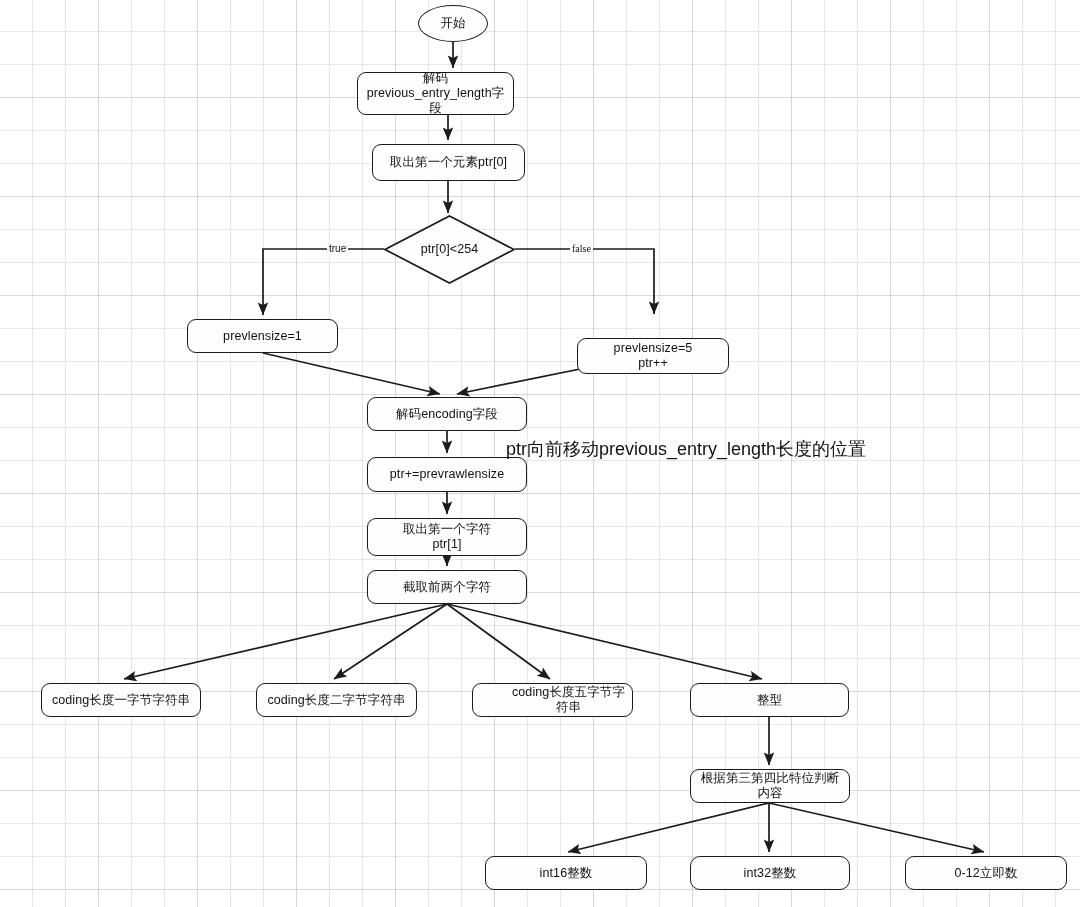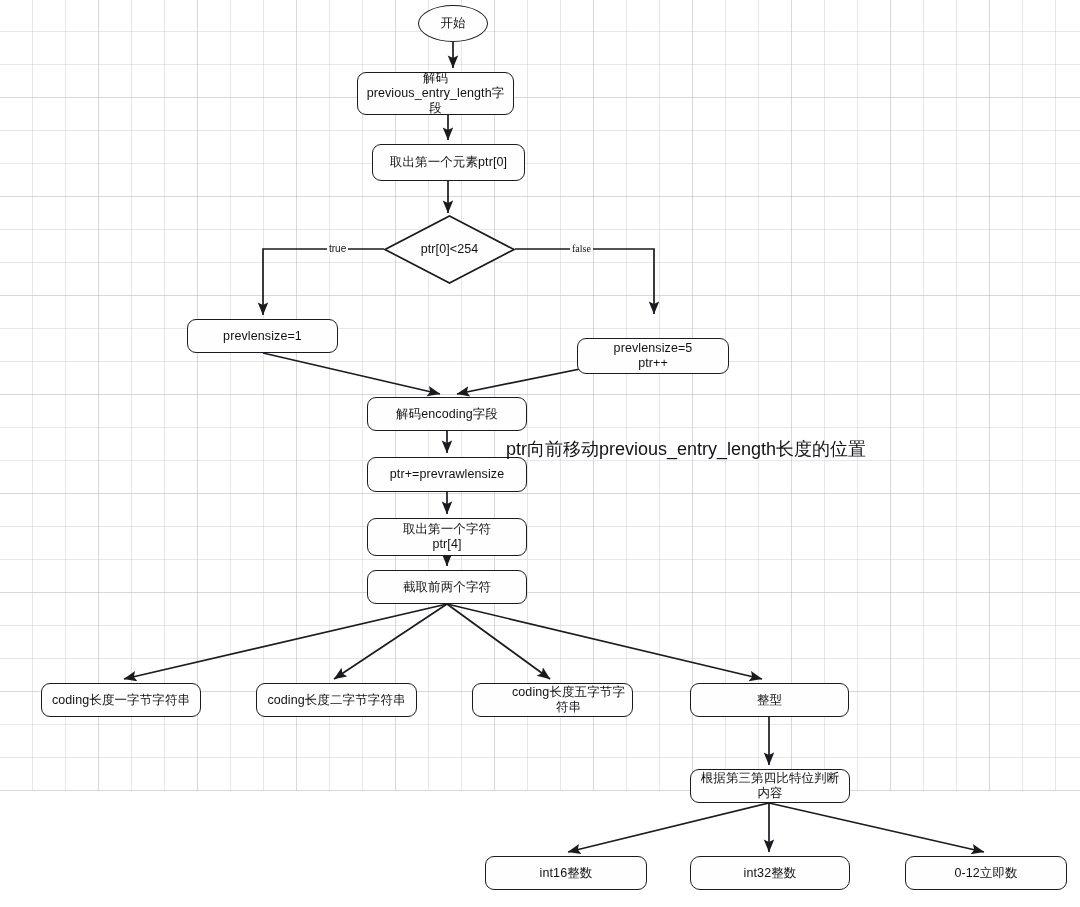--- a/index.html
+++ b/index.html
@@ -10,21 +10,21 @@
   }
   body {
     width: 1080px;
     height: 907px;
     overflow: hidden;
     font-family: "Liberation Sans", "DejaVu Sans", sans-serif;
   }
   #canvas {
     position: relative;
     width: 1080px;
-    height: 791px;
+    height: 907px;
     background-color: #ffffff;
     background-image:
       linear-gradient(to right, rgba(180,180,185,0.30) 1px, transparent 1px),
       linear-gradient(to bottom, rgba(180,180,185,0.30) 1px, transparent 1px),
       linear-gradient(to right, rgba(210,212,215,0.55) 1px, transparent 1px),
       linear-gradient(to bottom, rgba(210,212,215,0.55) 1px, transparent 1px);
     background-size:
       99px 99px,
       99px 99px,
       33px 33px,
@@ -128,21 +128,21 @@
       <div class="node process" style="left: 372px; top: 144px; width: 153px; height: 37px;"><span>取出第一个元素ptr[0]</span></div>
       <div class="node decision" style="left: 384px; top: 215px; width: 131px; height: 69px;"><svg class="dia-shape" viewBox="0 0 131 69" preserveAspectRatio="none">
           <polygon points="65.5,1 130,34.5 65.5,68 1,34.5" fill="#fefefe" stroke="#1b1b1f" stroke-width="1.7"></polygon>
         </svg><span class="dia-label">ptr[0]&lt;254</span></div>
       <div class="node process" style="left: 187px; top: 319px; width: 151px; height: 34px;"><span>prevlensize=1</span></div>
       <div class="node process" style="left: 577px; top: 318px; width: 152px; height: 36px; margin-top: 20px;"><span>prevlensize=5
 ptr++</span></div>
       <div class="node process" style="left: 367px; top: 397px; width: 160px; height: 34px;"><span>解码encoding字段</span></div>
       <div class="node process" style="left: 367px; top: 457px; width: 160px; height: 35px;"><span>ptr+=prevrawlensize</span></div>
       <div class="node process" style="left: 367px; top: 518px; width: 160px; height: 38px;"><span>取出第一个字符
-ptr[4]</span></div>
+ptr[1]</span></div>
       <div class="node process" style="left: 367px; top: 570px; width: 160px; height: 34px;"><span>截取前两个字符</span></div>
       <div class="node process" style="left: 41px; top: 683px; width: 160px; height: 34px;"><span>coding长度一字节字符串</span></div>
       <div class="node process" style="left: 256px; top: 683px; width: 161px; height: 34px;"><span>coding长度二字节字符串</span></div>
       <div class="node process" style="left: 472px; top: 683px; width: 161px; height: 34px; padding-left: 36px;"><span>coding长度五字节字符串</span></div>
       <div class="node process" style="left: 690px; top: 683px; width: 159px; height: 34px;"><span>整型</span></div>
       <div class="node process" style="left: 690px; top: 769px; width: 160px; height: 34px;"><span>根据第三第四比特位判断内容</span></div>
       <div class="node process" style="left: 485px; top: 856px; width: 162px; height: 34px;"><span>int16整数</span></div>
       <div class="node process" style="left: 690px; top: 856px; width: 160px; height: 34px; border-radius: 10px;"><span>int32整数</span></div>
       <div class="node process" style="left: 905px; top: 856px; width: 162px; height: 34px;"><span>0-12立即数</span></div>
       <div class="edge-label" style="left: 327px; top: 242px;">true</div>

